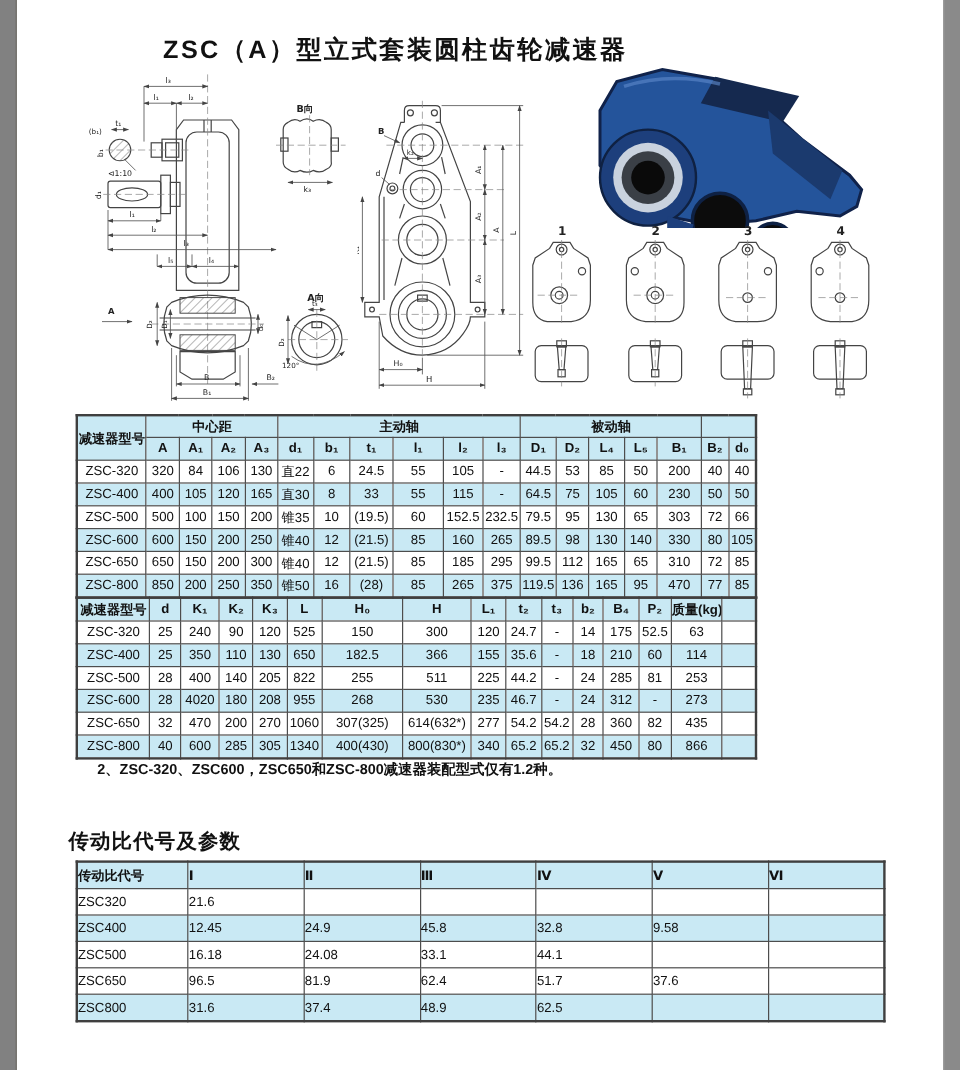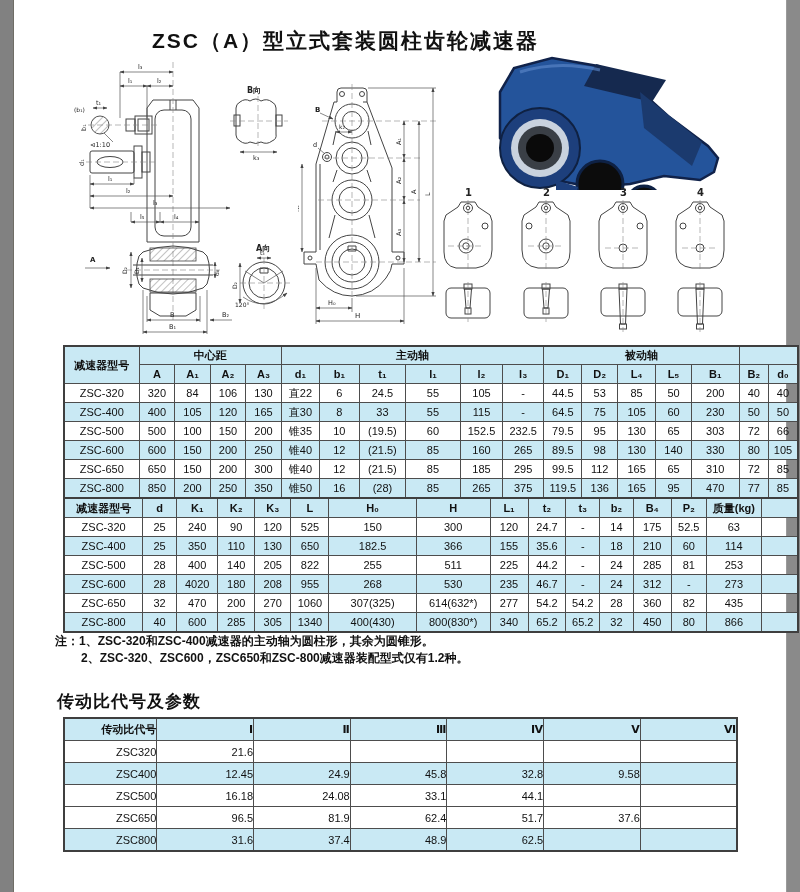--- a/index.html
+++ b/index.html
@@ -6,49 +6,49 @@
   body{
     width:800px;height:892px;position:relative;background:#ffffff;
     font-family:"Liberation Sans","DejaVu Sans",sans-serif;color:#111;
     overflow:hidden;
   }
   .strip{position:absolute;top:0;height:892px;}
   .strip.left{left:0;width:13px;background:#818181;border-right:1px solid #6f6d66;}
   .strip.right{left:786px;width:14px;background:#8a8a8a;border-left:1px solid #9a9a9a;}
   .title{
     position:absolute;top:13px;left:13px;width:633px;text-align:center;
-    font-size:21px;font-weight:bold;letter-spacing:2px;padding-left:16px;
+    font-size:21px;font-weight:bold;letter-spacing:2px;
   }
   .drawing{position:absolute;}
   svg text{font-family:"DejaVu Sans","Liberation Sans",sans-serif;fill:#222;}
   .dline{stroke:#555;stroke-width:0.7;fill:none;}
   .oline{stroke:#444;stroke-width:1;fill:none;}
   .cline{stroke:#888;stroke-width:0.6;stroke-dasharray:6 3;fill:none;}
 
-  .tbl-wrap{position:absolute;left:63px;top:345px;width:736px;}
+  .tbl-wrap{position:absolute;left:63px;top:345px;width:568px;}
   table{border-collapse:collapse;width:100%;table-layout:fixed;}
   #t1,#t2{border:2px solid #3f3f3f;}
   #t2{margin-top:-2px;}
   #t1 th,#t1 td,#t2 th,#t2 td{
     border:1px solid #4d4d4d;text-align:center;font-size:11px;
     padding:1px 0;height:16px;overflow:hidden;white-space:nowrap;
   }
   #t1 th,#t2 th{background:#c9e9f4;font-weight:bold;}
   #t1 tr.grp th{height:12px;font-size:11px;}
   tr.stripe td{background:#c9e9f4;}
   td.model{font-size:11px;}
 
   .notes{position:absolute;left:55px;top:633px;width:680px;font-size:12px;font-weight:bold;line-height:17px;}
   .notes .sub{padding-left:26px;}
   .sec-title{position:absolute;left:57px;top:690px;font-size:17px;font-weight:bold;letter-spacing:1px;}
 
   .ratio-wrap{position:absolute;left:63px;top:717px;width:675px;}
   #t3{border:2px solid #3f3f3f;}
   #t3 th,#t3 td{
-    border:1px solid #4d4d4d;text-align:right;font-size:11px;
+    border:1px solid #4d4d4d;text-align:left;font-size:11px;
     padding:1px 0;height:19px;white-space:nowrap;
   }
   #t3 th{background:#c9e9f4;font-weight:bold;}
 </style>
 </head>
 <body>
 
 <div class="strip left"></div>
 <div class="strip right"></div>
 
@@ -655,21 +655,20 @@
           <td>450</td>
           <td>80</td>
           <td>866</td>
           <td></td>
         </tr>
       </tbody>
   </table>
 </div>
 
 <div class="notes">
-  <div>注：1、ZSC-320和ZSC-400减速器的主动轴为圆柱形，其余为圆锥形。</div>
   <div class="sub">2、ZSC-320、ZSC600，ZSC650和ZSC-800减速器装配型式仅有1.2种。</div>
 </div>
 
 <div class="sec-title">传动比代号及参数</div>
 
 <div class="ratio-wrap">
   <table id="t3">
     <colgroup>
       <col style="width:13.8%">
         <col style="width:14.37%">

